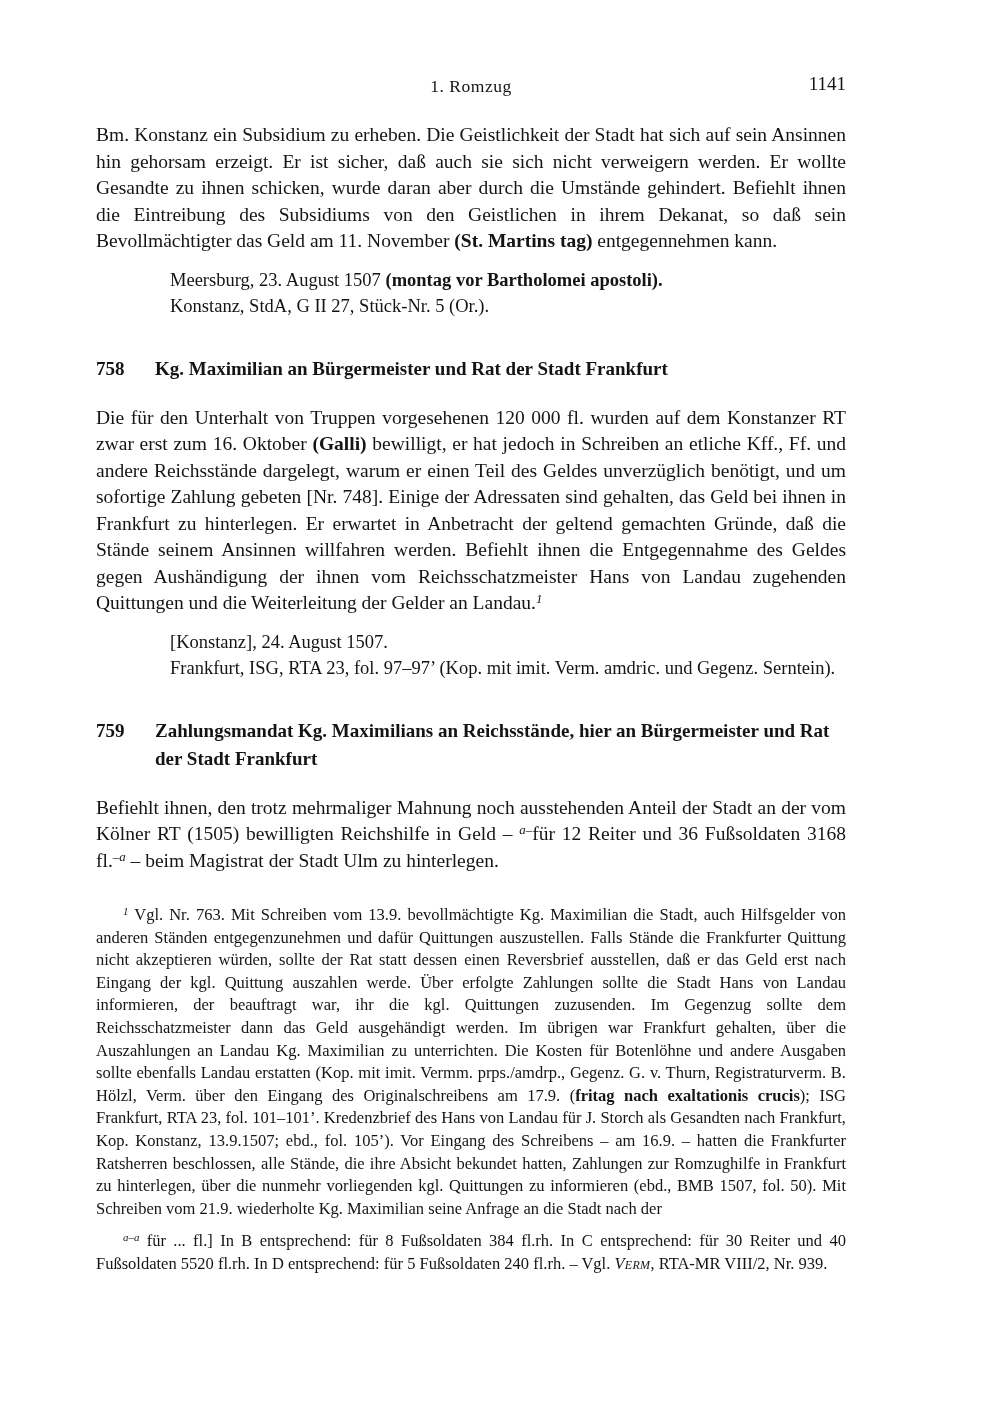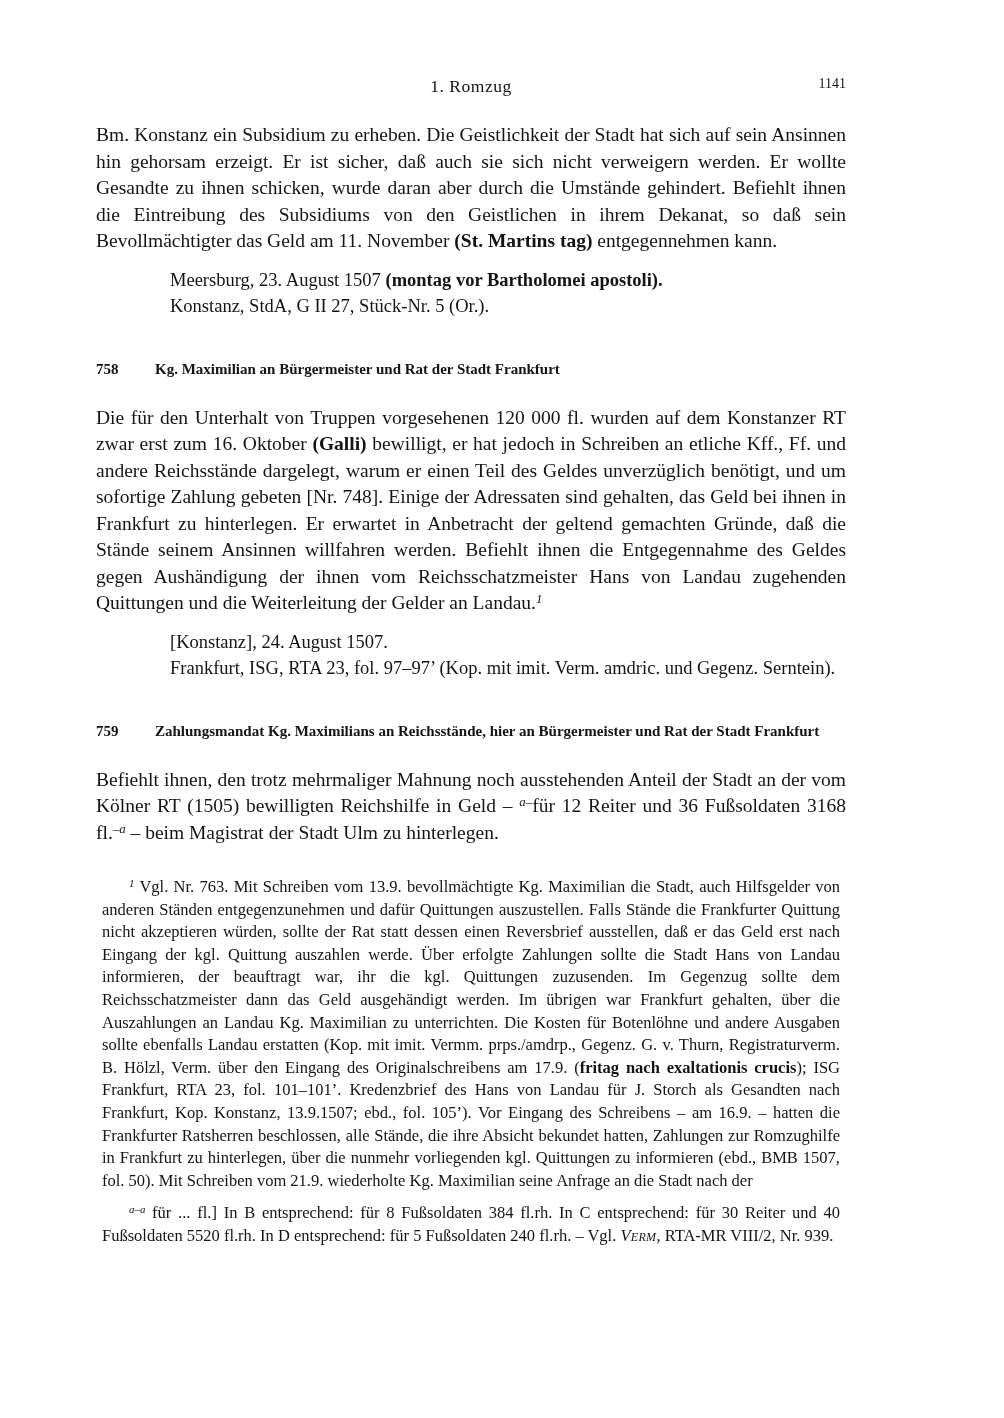--- a/index.html
+++ b/index.html
@@ -5,34 +5,34 @@
   html,body{margin:0;padding:0;}
   body{
     width:1004px;height:1418px;
     background:#ffffff;color:#141414;
     font-family:"Liberation Serif","DejaVu Serif",serif;
     -webkit-font-smoothing:antialiased;
   }
   .page{padding:76px 158px 0 96px;box-sizing:border-box;width:1004px;height:1418px;position:relative;}
   .running-head{position:relative;font-size:17.5px;line-height:20px;margin-bottom:26px;}
   .running-title{display:block;text-align:center;letter-spacing:0.5px;}
-  .page-number{position:absolute;right:0;top:-2px;font-size:14px;}
+  .page-number{position:absolute;right:0;top:-2px;font-size:19px;}
   .para{font-size:19.5px;line-height:26.5px;text-align:justify;margin:0;}
   .seg-i{}
   .seg-r{font-style:normal;font-weight:bold;}
   .seg-sup{font-size:66%;vertical-align:baseline;position:relative;top:-0.45em;font-style:italic;line-height:0;}
   .seg-sc{font-style:italic;font-variant:small-caps;letter-spacing:0.3px;}
   .dateline-block{margin:12px 0 0 74px;}
   .dateline,.source-line{font-size:18.5px;line-height:26px;}
-  .entry-head{display:flex;font-weight:bold;font-size:15px;line-height:28px;margin:36px 0 22px 0;font-family:Liberation Serif, serif;}
+  .entry-head{display:flex;font-weight:bold;font-size:19px;line-height:28px;margin:36px 0 22px 0;font-family:Liberation Serif, serif;}
   .entry-num{width:59px;flex:none;}
   .entry-title{flex:1;}
   .body-block{margin:0;}
   .footnotes{margin-top:30px;font-size:16.5px;line-height:22.6px;text-align:justify;}
-  .footnote{text-indent:27px;margin:6px;}
+  .footnote{text-indent:27px;margin:0;}
   .footnote + .footnote{margin-top:10px;}
   .apparatus{margin-top:12px;}
 </style>
 </head>
 <body>
 
 <div class="page">
 
   <div class="running-head">
     <span class="running-title">1. Romzug</span>

